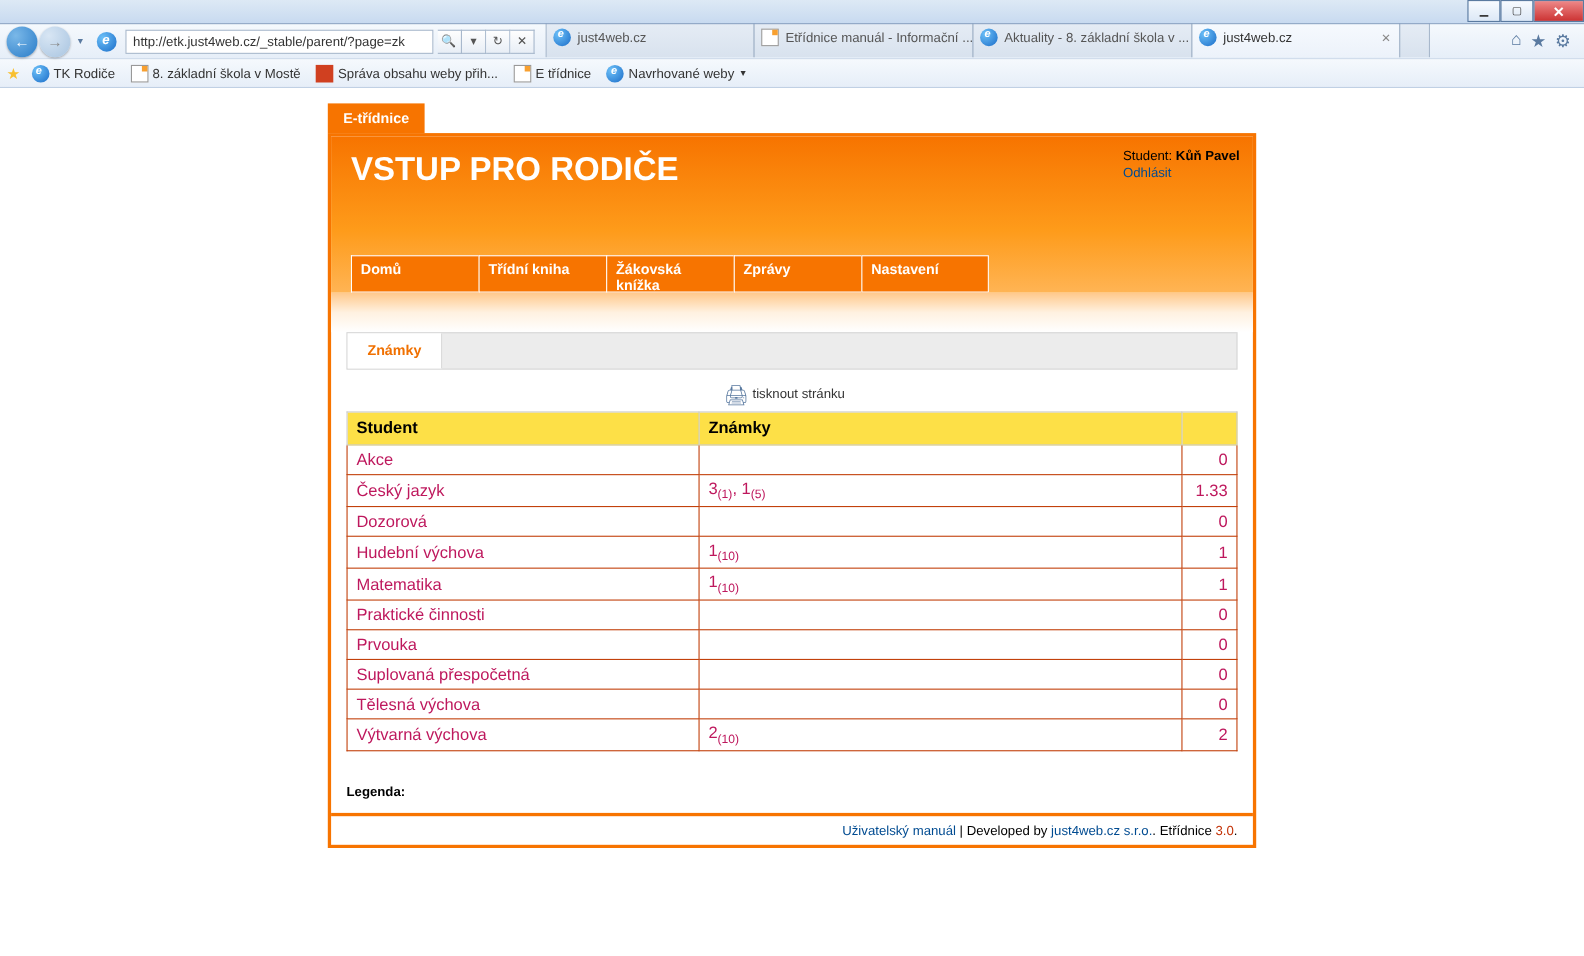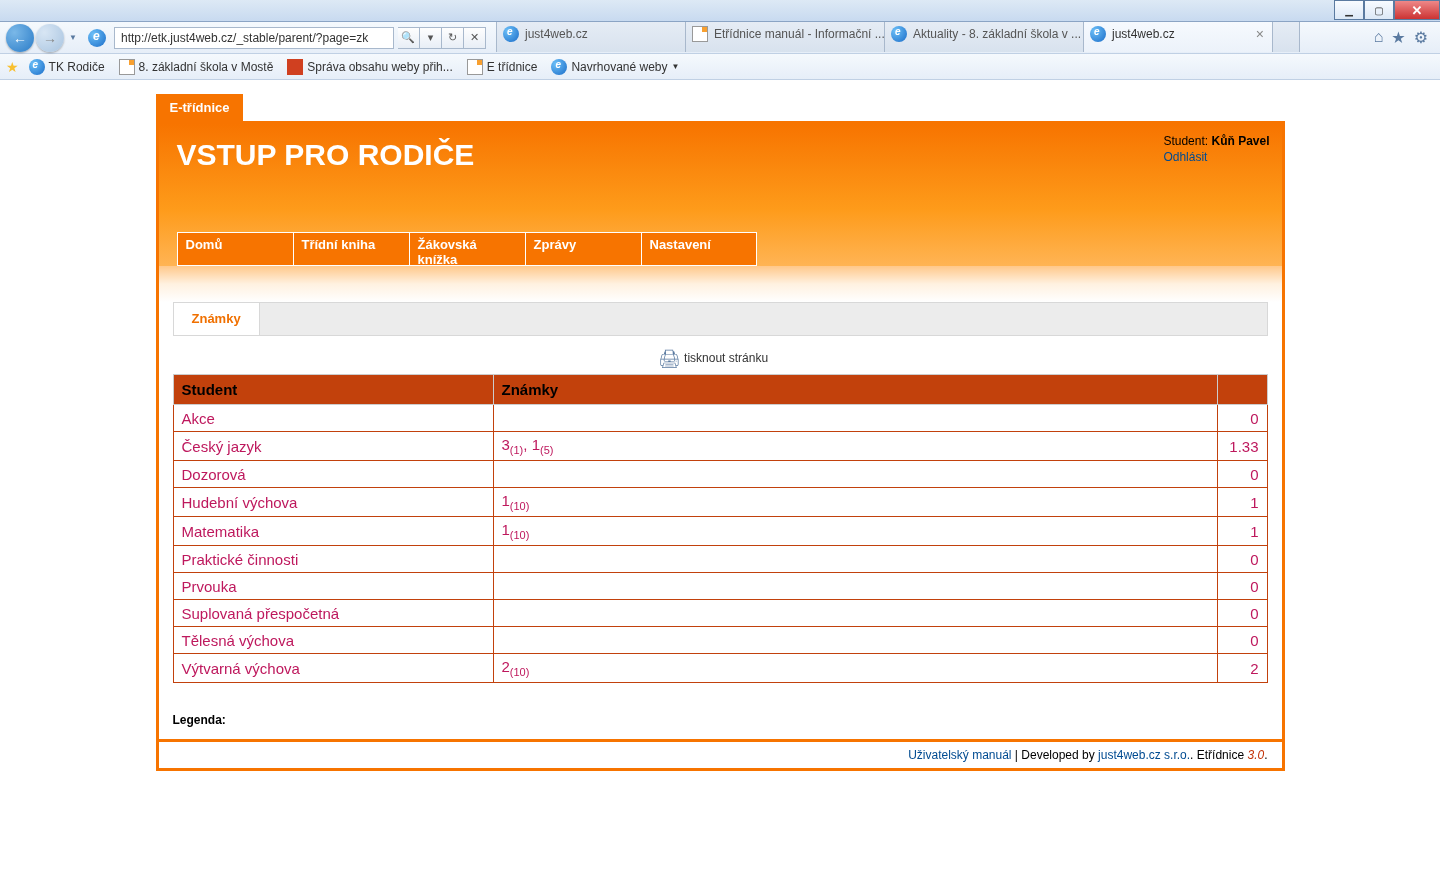--- a/index.html
+++ b/index.html
@@ -34,21 +34,21 @@
     .tool-icons span { font-size: 16px; }
     
     
     .bm-row { height: 26px; background: linear-gradient(#f5f9fd, #e6eef8); display: flex; align-items: center; padding: 0 6px; border-bottom: 1px solid #c0d0e4; gap: 10px; }
     .bm-item { display: flex; align-items: center; gap: 4px; font-size: 12px; color: #333; }
     .bm-star { color: #f8c030; font-size: 14px; }
     .bm-fav { width: 16px; height: 16px; }
     
     
     .content-wrap { padding: 14px 0 0 0; }
-    .app-frame { width: 1129px; margin: 0 auto; }
+    .app-frame { width: 844px; margin: 0 auto; }
     .app-tab { display: inline-block; background: #f77400; color: #fff; font-weight: bold; font-size: 13px; padding: 6px 14px; }
     .app-body { border: 3px solid #f77400; background: #fff; }
     
     .header-band { background: linear-gradient(#f77400, #fe9b1a 60%, #ffb454); padding: 14px 18px 0 18px; position: relative; min-height: 140px; }
     .header-title { color: #fff; font-size: 30px; font-weight: bold; }
     .header-right { position: absolute; right: 12px; top: 10px; text-align: left; font-size: 12px; }
     .header-right .stud { color: #000; }
     .header-right .name { color: #000; font-weight: bold; }
     .header-right .logout { color: #004b91; display: inline-block; margin-top: 2px; }
     
@@ -58,35 +58,35 @@
     .nav-item:last-child { border-right: 1px solid #fff; }
     .nav-fade { height: 36px; background: linear-gradient(#ffc88a, #fff1e0, #fff); }
     
     .sub-tab-row { background: #ececec; border: 1px solid #d8d8d8; height: 34px; margin: 0 14px; display: flex; align-items: stretch; }
     .sub-tab { background: #fff; color: #f07000; font-weight: bold; padding: 8px 18px; border-right: 1px solid #d8d8d8; }
     
     .print-row { text-align: center; margin: 12px 14px 4px 0; font-size: 12px; color: #333; }
     .print-row .printer { color: #5a7aa0; font-size: 18px; vertical-align: middle; }
     
     .grades-table { width: calc(100% - 28px); margin: 0 14px; border-collapse: collapse; border: 1px solid #ccc; }
-    .grades-table th { background: #c2410c; text-align: left; font-size: 15px; font-weight: bold; padding: 6px 8px; border: 1px solid #ccc; }
+    .grades-table th { background: #fde047; text-align: left; font-size: 15px; font-weight: bold; padding: 6px 8px; border: 1px solid #ccc; }
     .grades-table th.avg-col { width: 50px; }
     .grades-table td { padding: 4px 8px; border: 1px solid #c2410c; font-size: 15px; color: #be185d; height: 27px; }
     .grades-table td.avg { text-align: right; }
     .grades-table td.subj-col { width: 320px; }
     .grade-main { font-size: 15px; }
     .grade-sub { font-size: 11px; vertical-align: sub; }
     
     .legend { margin: 30px 14px 12px 14px; font-size: 12px; }
     .legend .leg-title { font-weight: bold; margin-bottom: 2px; }
     .legend .leg-note { font-size: 11px; }
     
     .footer-row { border-top: 3px solid #f77400; text-align: right; padding: 6px 14px; font-size: 12px; }
     .footer-row a { color: #004b91; text-decoration: none; }
-    .footer-row .ver { color: #c33308; font-style: italic; }
+    .footer-row .ver { color: #c33308; }
     
     .fav-ie { border-radius: 50%; background: radial-gradient(circle at 30% 30%, #6cc0f8, #1a6cc8); position: relative; }
     .fav-ie::after { content: 'e'; position: absolute; color: #fff; font-style: italic; font-size: 10px; font-weight: bold; left: 4px; top: 0; }
     .fav-doc { background: #fff; border: 1px solid #999; position: relative; }
     .fav-doc::before { content: ''; position: absolute; right: 0; top: 0; width: 5px; height: 5px; background: #f8a030; }
     .fav-red { background: #d04020; }
   </style>
 </head>
 <body>
 

